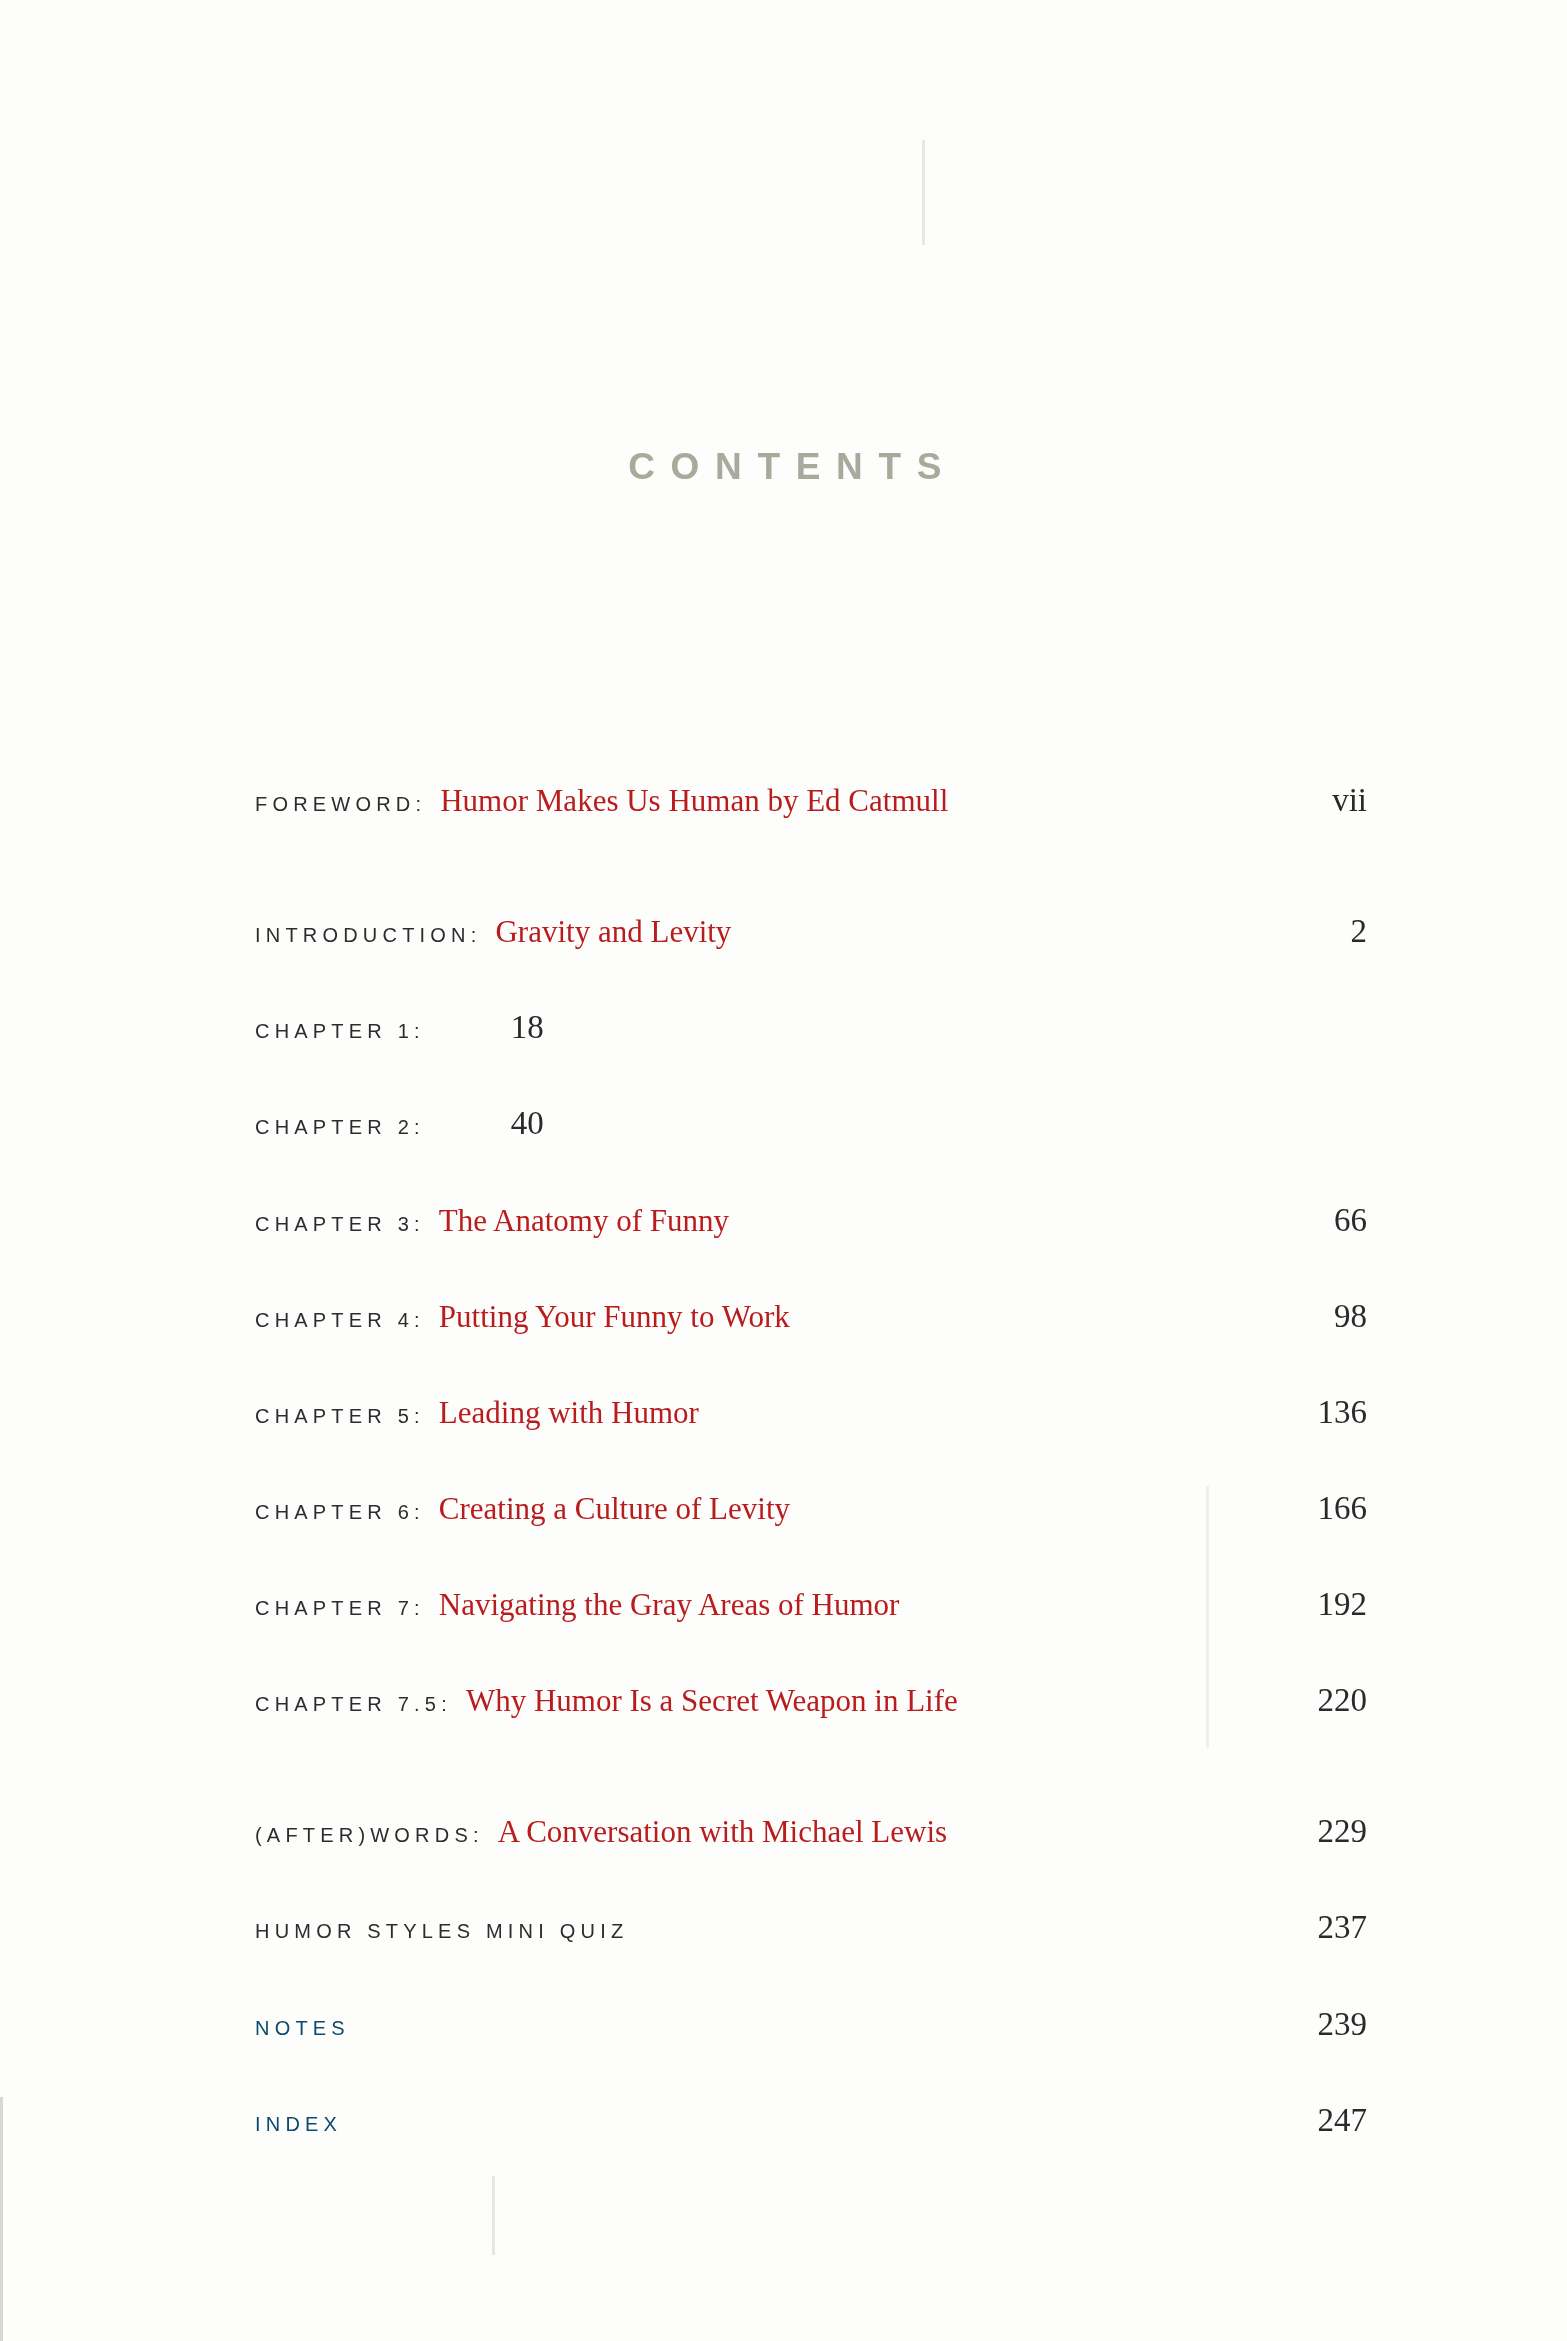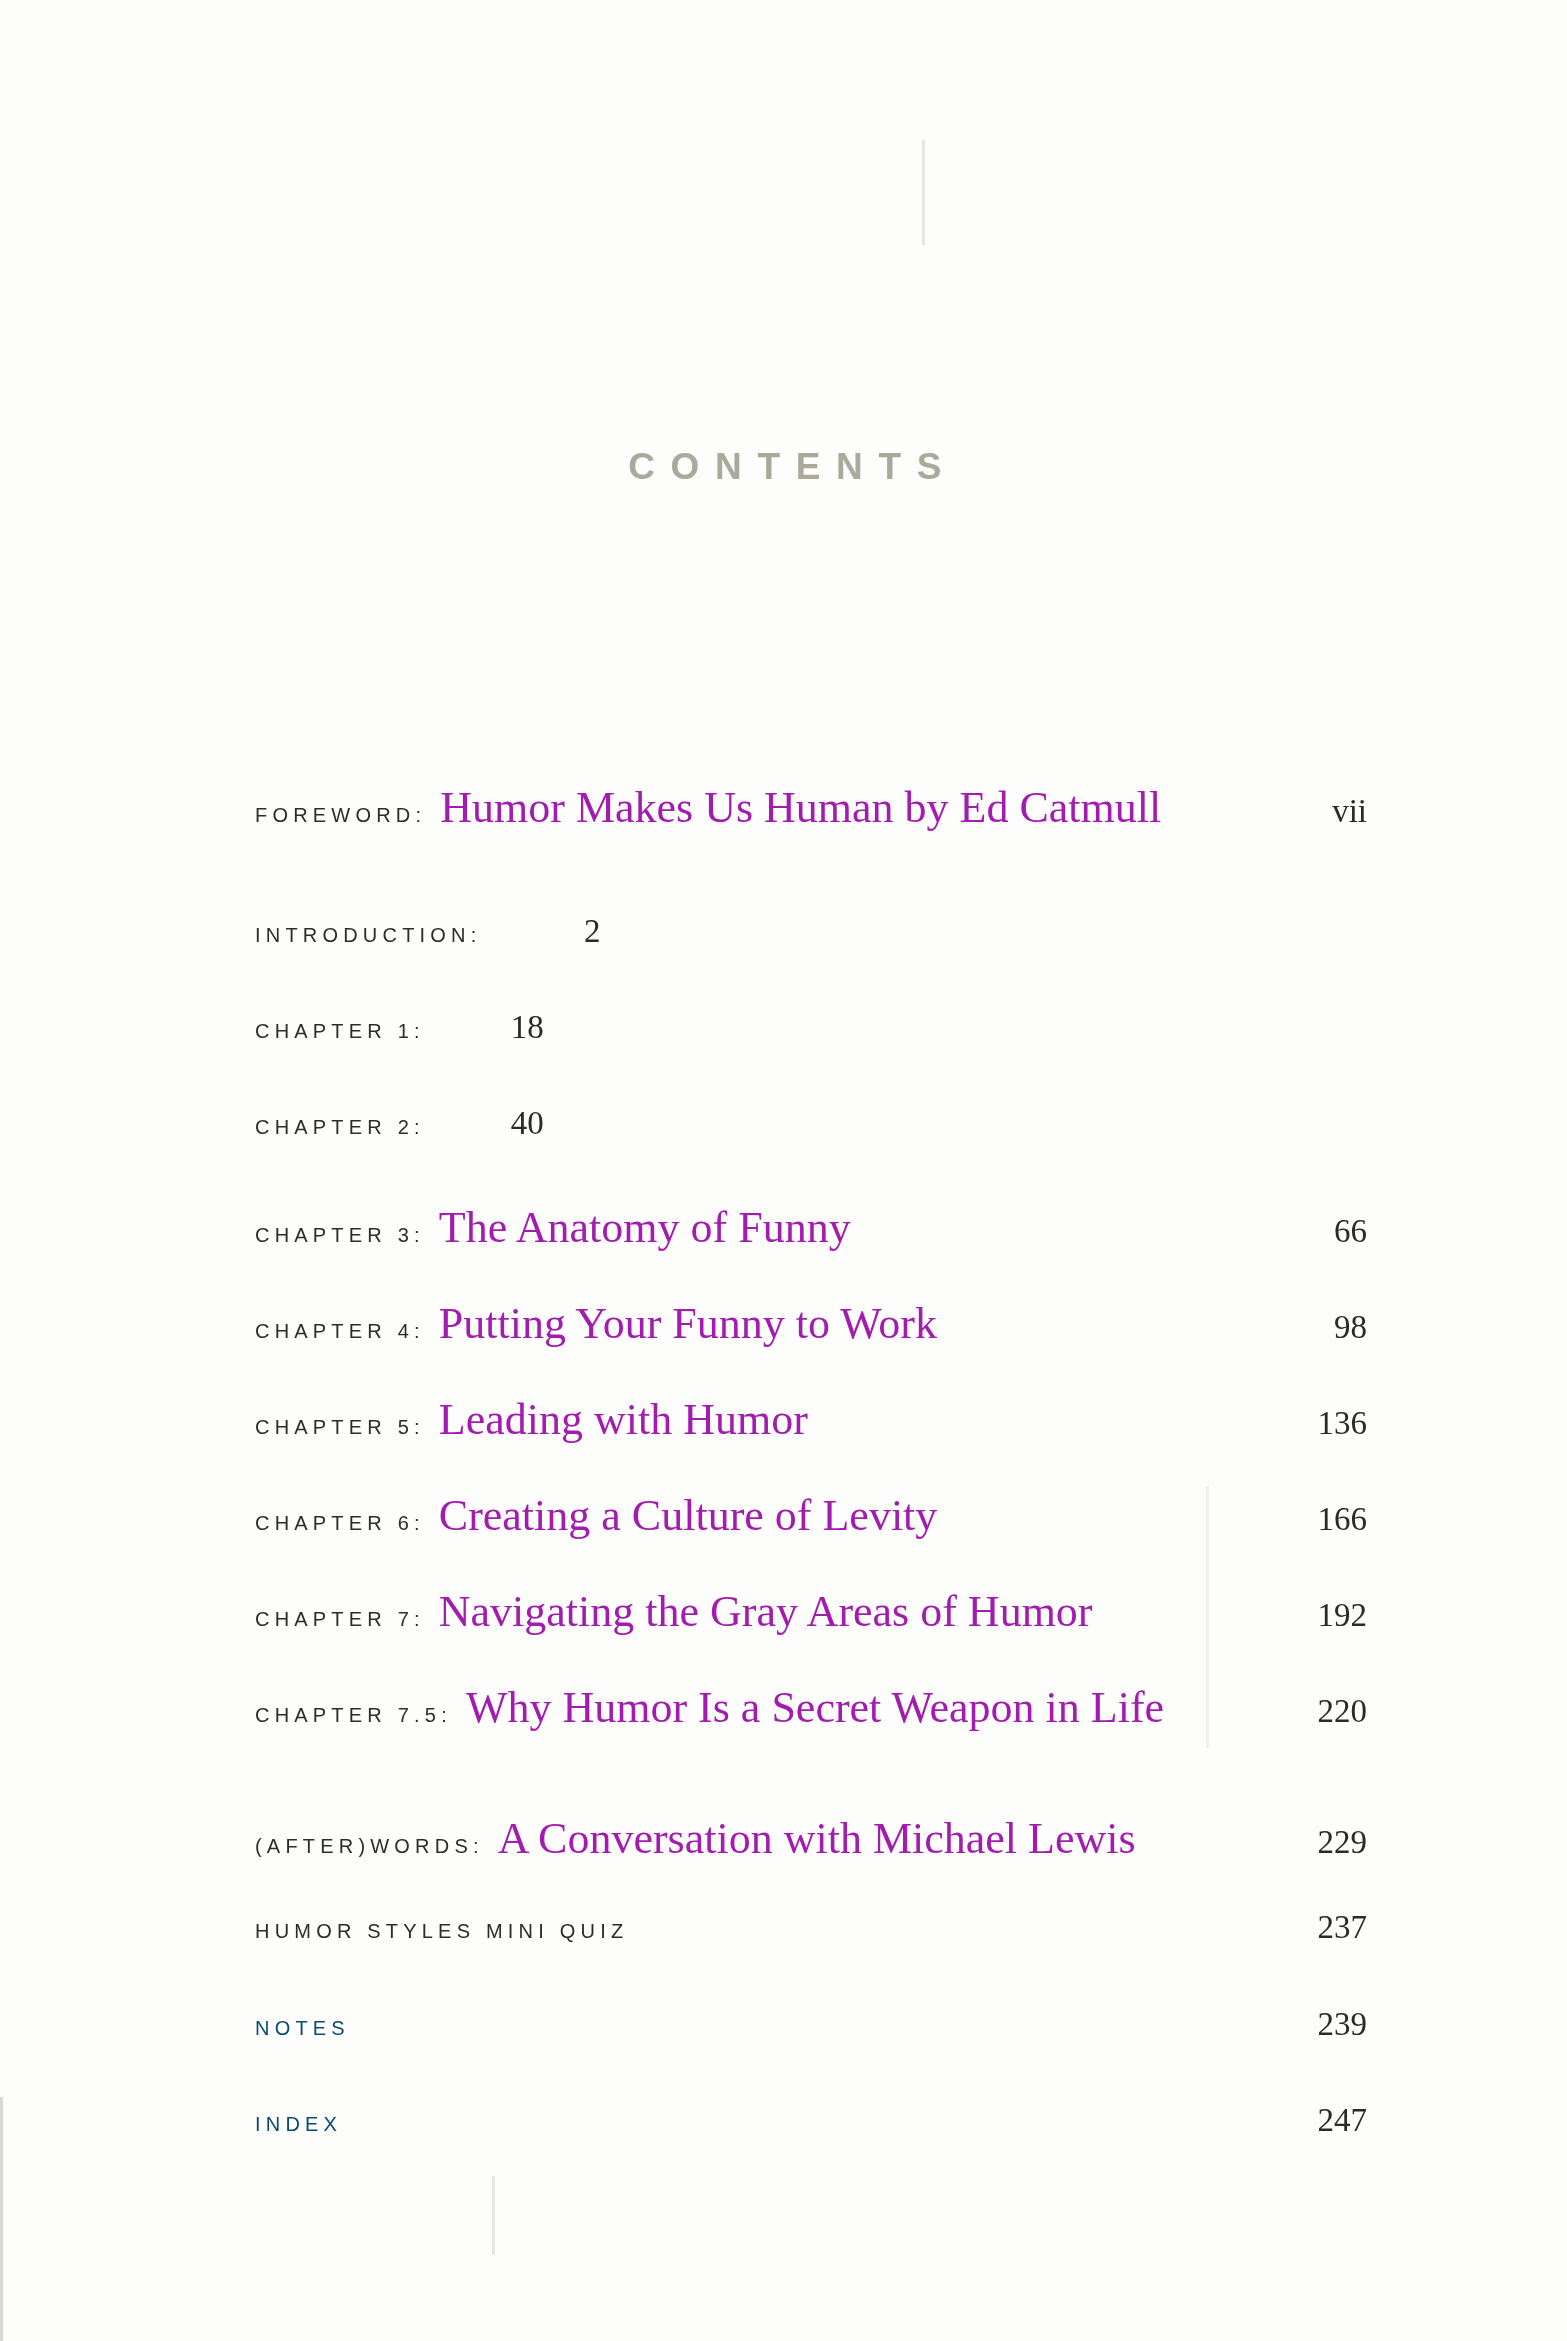--- a/index.html
+++ b/index.html
@@ -41,22 +41,22 @@
       font-size: 20px;
       letter-spacing: 5.2px;
       color: #2c2c2c;
       margin-right: 14px;
       white-space: nowrap;
       text-align: center;
     }
     .toc-label.muted { color: #0c4a6e; }
     .toc-title {
       font-family: "Liberation Serif", serif;
-      font-size: 44px;
-      color: #a21caf;
+      font-size: 31px;
+      color: #b91c1c;
       white-space: nowrap;
       flex: 1;
     }
     .toc-page {
       font-family: "Liberation Serif", serif;
       font-size: 33px;
       color: #2a2a2a;
       text-align: right;
       min-width: 105px;
     }
@@ -71,20 +71,21 @@
 <div class="page-title">CONTENTS</div>
 
 <div class="toc">
   <div class="toc-row" style="top:782px">
     <span class="toc-label">FOREWORD:</span>
     <span class="toc-title">Humor Makes Us Human by Ed Catmull</span>
     <span class="toc-page">vii</span>
   </div>
   <div class="toc-row" style="top:913px">
     <span class="toc-label">INTRODUCTION:</span>
+    <span class="toc-title">Gravity and Levity</span>
     <span class="toc-page">2</span>
   </div>
   <div class="toc-row" style="top:1009px">
     <span class="toc-label">CHAPTER 1:</span>
     <span class="toc-page">18</span>
   </div>
   <div class="toc-row" style="top:1105px">
     <span class="toc-label">CHAPTER 2:</span>
     <span class="toc-page">40</span>
   </div>

